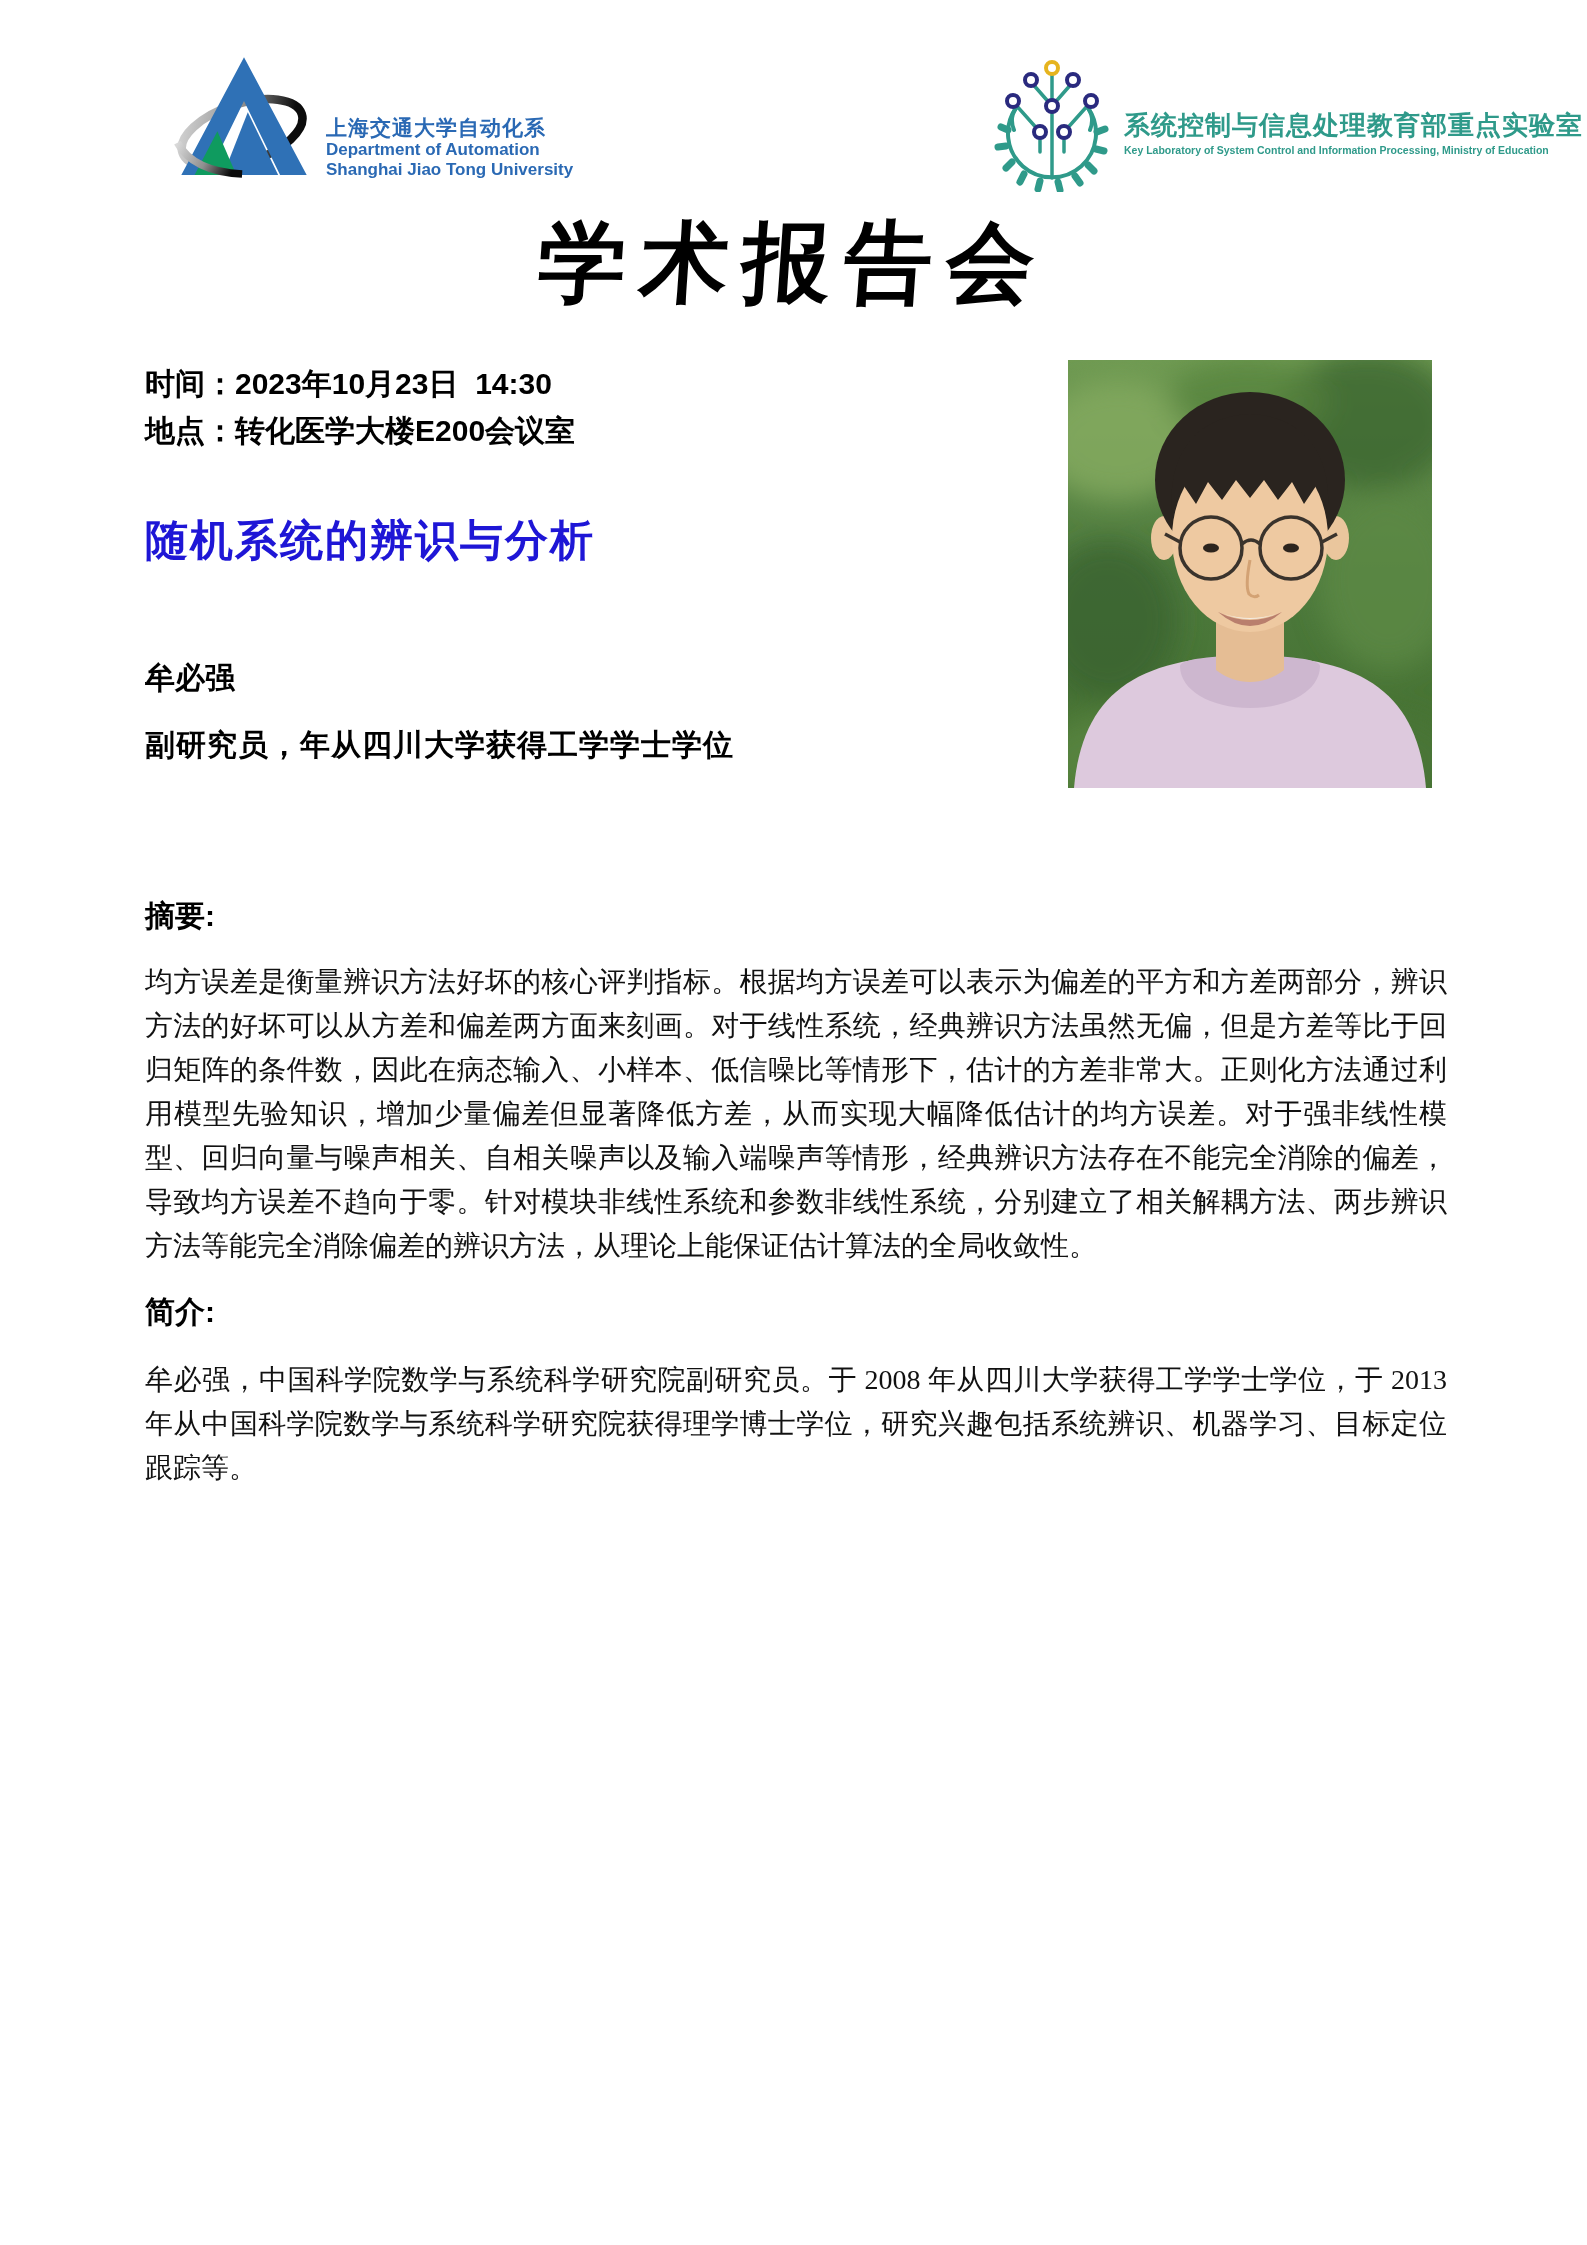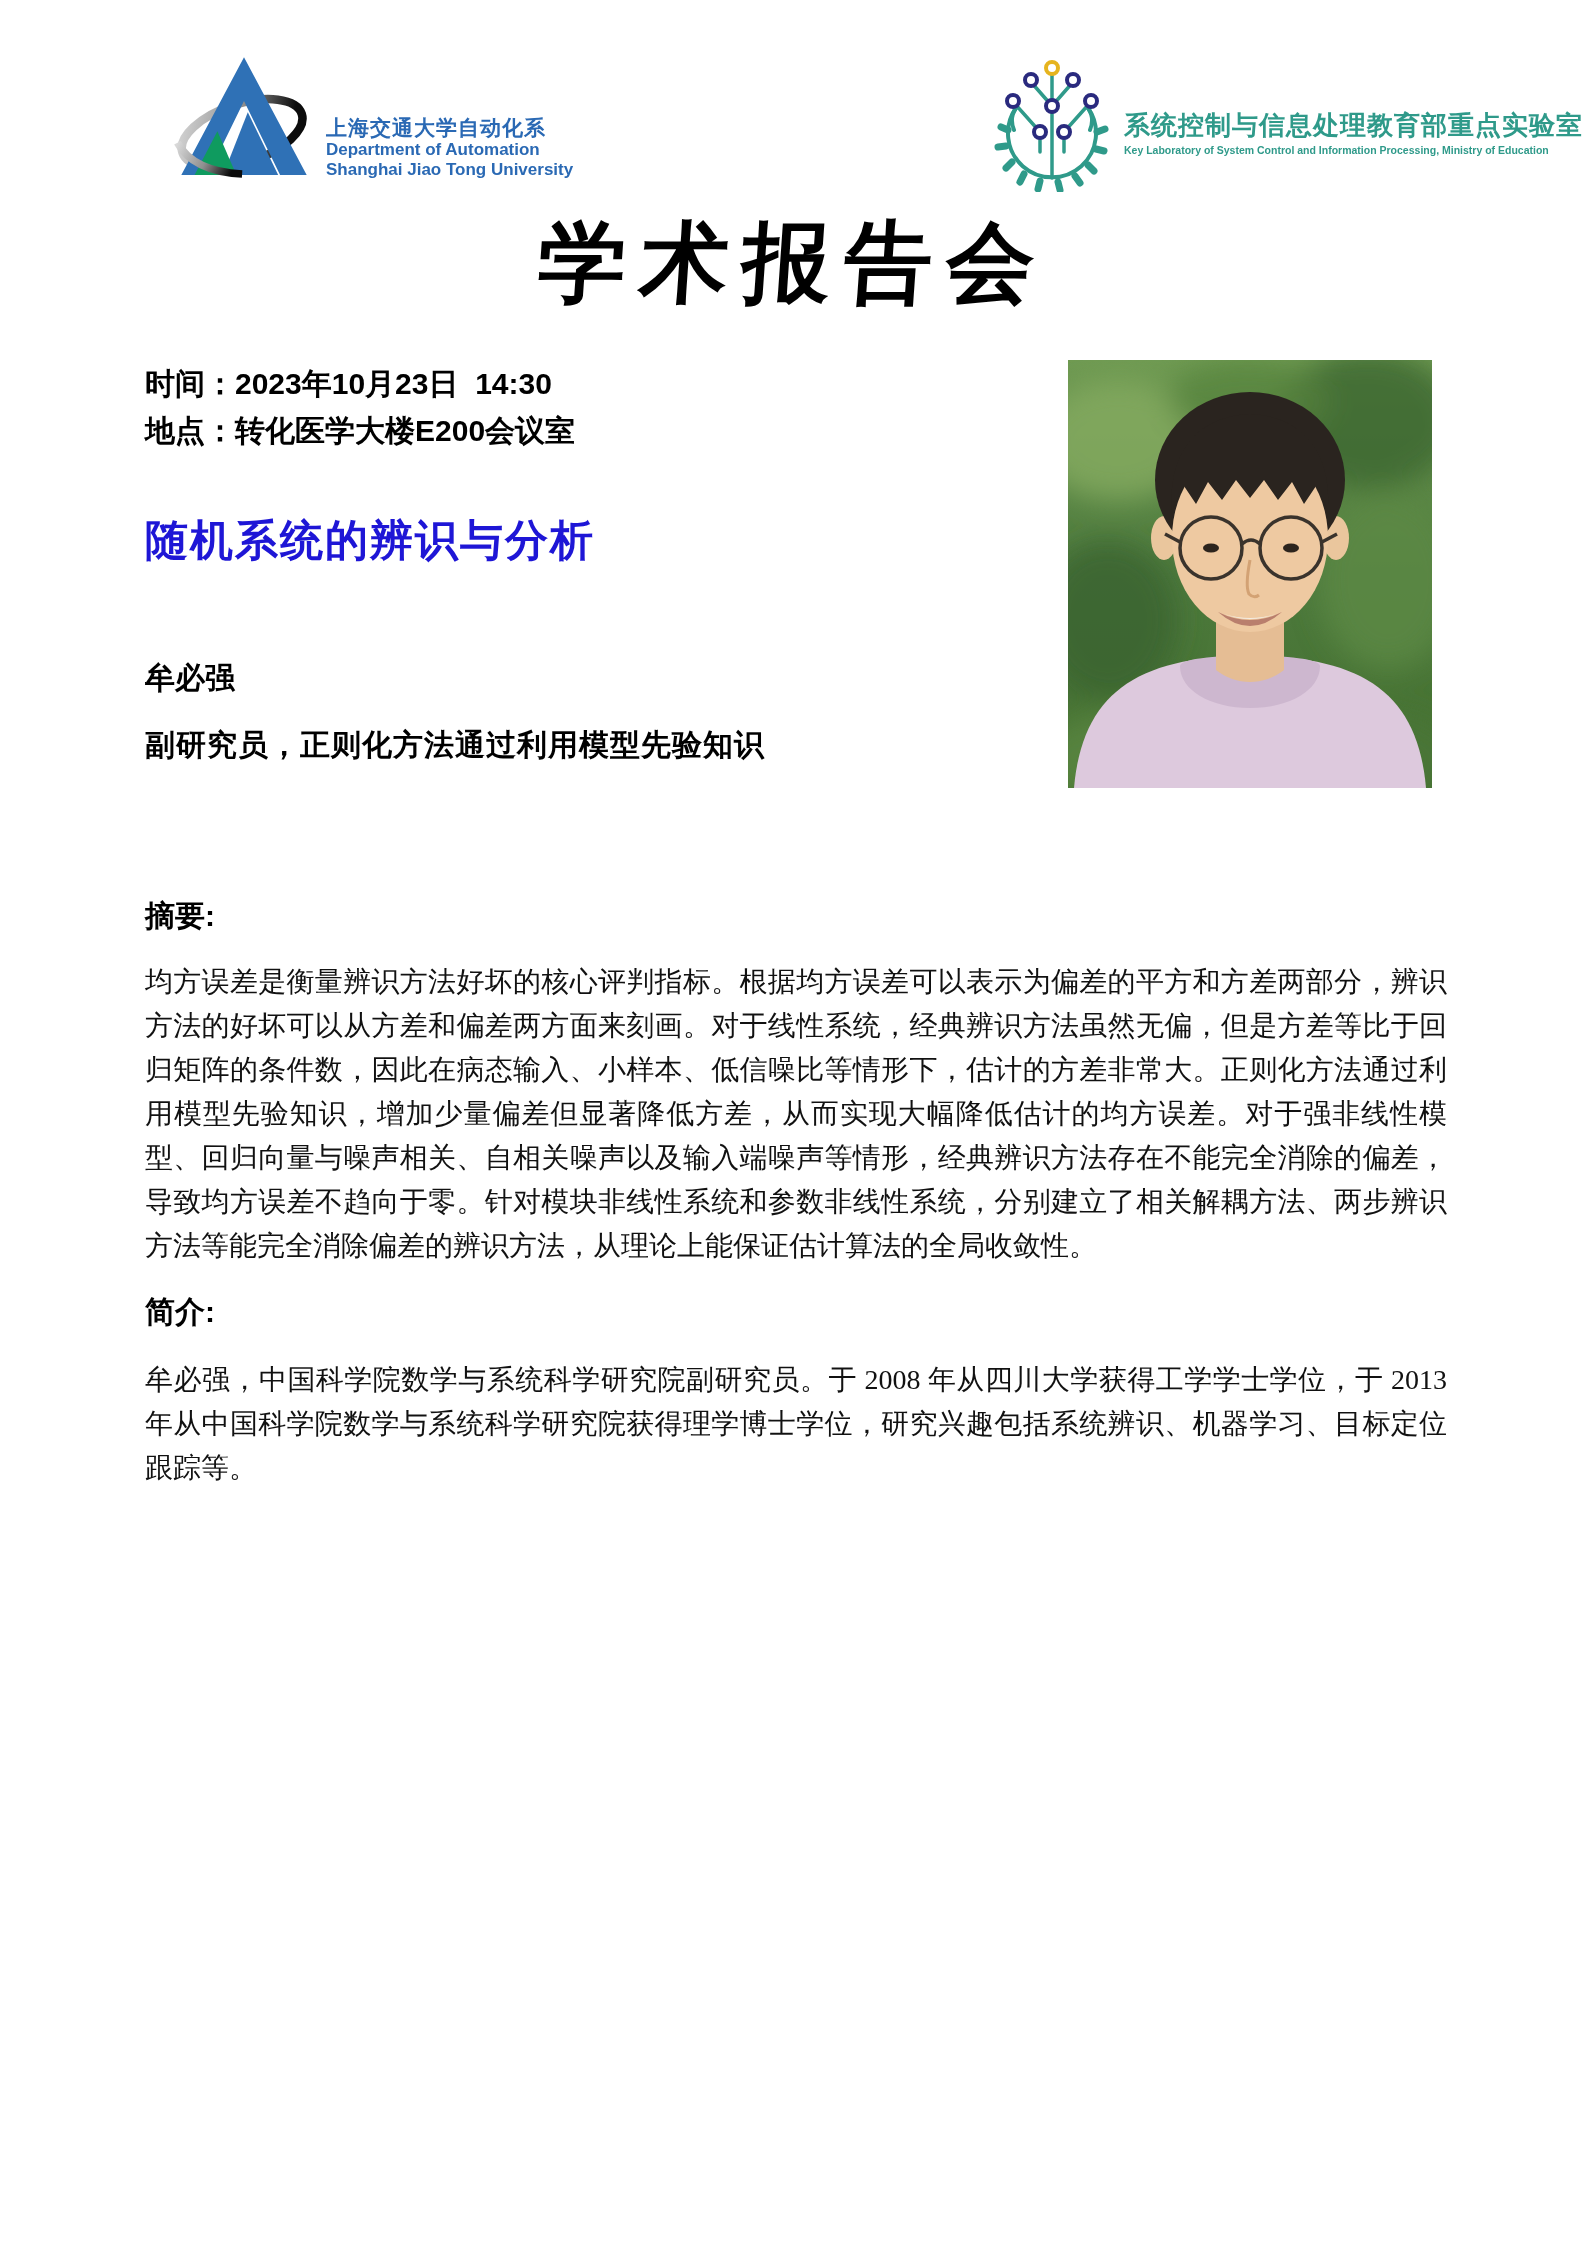--- a/index.html
+++ b/index.html
@@ -149,21 +149,21 @@
       <span>时间：</span><span class="meta-value">2023年10月23日  14:30</span>
     </div>
     <div>
       <span>地点：</span><span class="meta-value">转化医学大楼E200会议室</span>
     </div>
   </div>
 
   <div class="left-col talk-title">随机系统的辨识与分析</div>
 
   <div class="left-col speaker-name">牟必强</div>
-  <div class="left-col speaker-title">副研究员，正则化方法通过利用模型先验知识</div>
+  <div class="left-col speaker-title">副研究员，年从四川大学获得工学学士学位</div>
 
   <div class="photo">
     <svg viewBox="0 0 364 428" preserveAspectRatio="none" aria-hidden="true">
       <defs>
         <linearGradient id="bgg" x1="0" y1="0" x2="0" y2="1">
           <stop offset="0" stop-color="#6f9a52"></stop>
           <stop offset="0.5" stop-color="#4d7a3d"></stop>
           <stop offset="1" stop-color="#44702f"></stop>
         </linearGradient>
         <filter id="blurbg" x="-20%" y="-20%" width="140%" height="140%">

